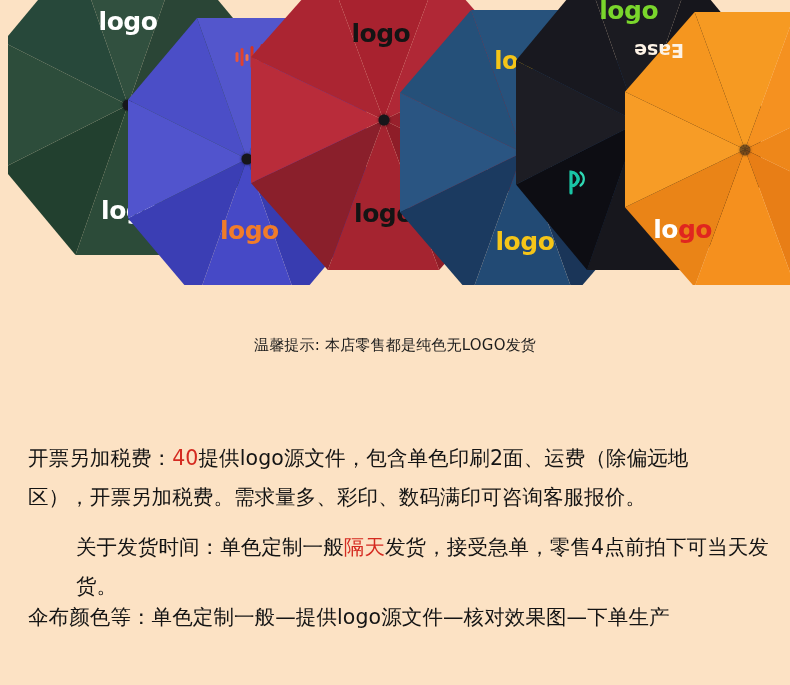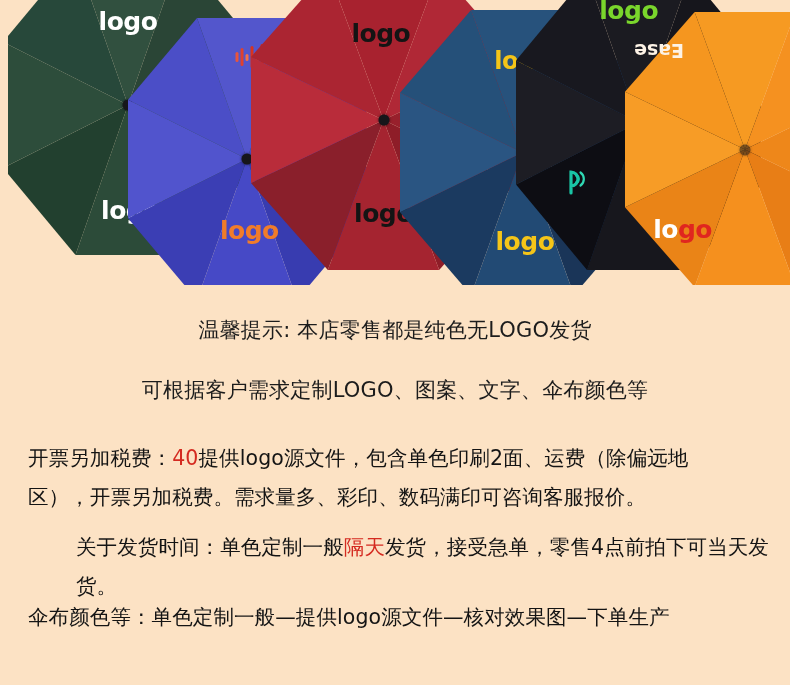--- a/index.html
+++ b/index.html
@@ -94,24 +94,25 @@
     left: 0;
     top: 285px;
     width: 790px;
     height: 400px;
     font-family: "DejaVu Sans", "Liberation Sans", sans-serif;
     color: #1a1a1a;
   }
 
   .headline {
     text-align: center;
-    font-size: 21px;
+    font-size: 15px;
     line-height: 1.2;
     color: #1c1c1c;
     letter-spacing: 0.2px;
+    margin-top: 18px;
   }
   #headline-1 { position: absolute; left: 0; right: 0; top: 33px; }
   #headline-2 { position: absolute; left: 0; right: 0; top: 93px; }
 
   .para {
     position: absolute;
     left: 28px;
     width: 718px;
     font-size: 20.5px;
     line-height: 39px;
@@ -242,21 +243,20 @@
       <span style="color:#ffffff;">lo</span><span style="color:#e0261f;">go</span>
     </span>
   </div>
 
 </div>
 
 <div id="info-block">
 
   <div class="headline" id="headline-1">温馨提示: 本店零售都是纯色无LOGO发货</div>
 
-  <div class="headline" id="headline-2">可根据客户需求定制LOGO、图案、文字、伞布颜色等</div>
 
   <p class="para" id="para-price">
     <span>开票另加税费：</span><span class="hl">40</span><span>提供logo源文件，包含单色印刷2面、运费（除偏远地区），开票另加税费。需求量多、彩印、数码满印可咨询客服报价。</span>
   </p>
 
   <p class="para" id="para-shipping">
     <span>关于发货时间：</span><span>单色定制一般</span><span class="hl">隔天</span><span>发货，接受急单，零售4点前拍下可当天发货。</span>
   </p>
 
   <p class="para" id="para-process">

